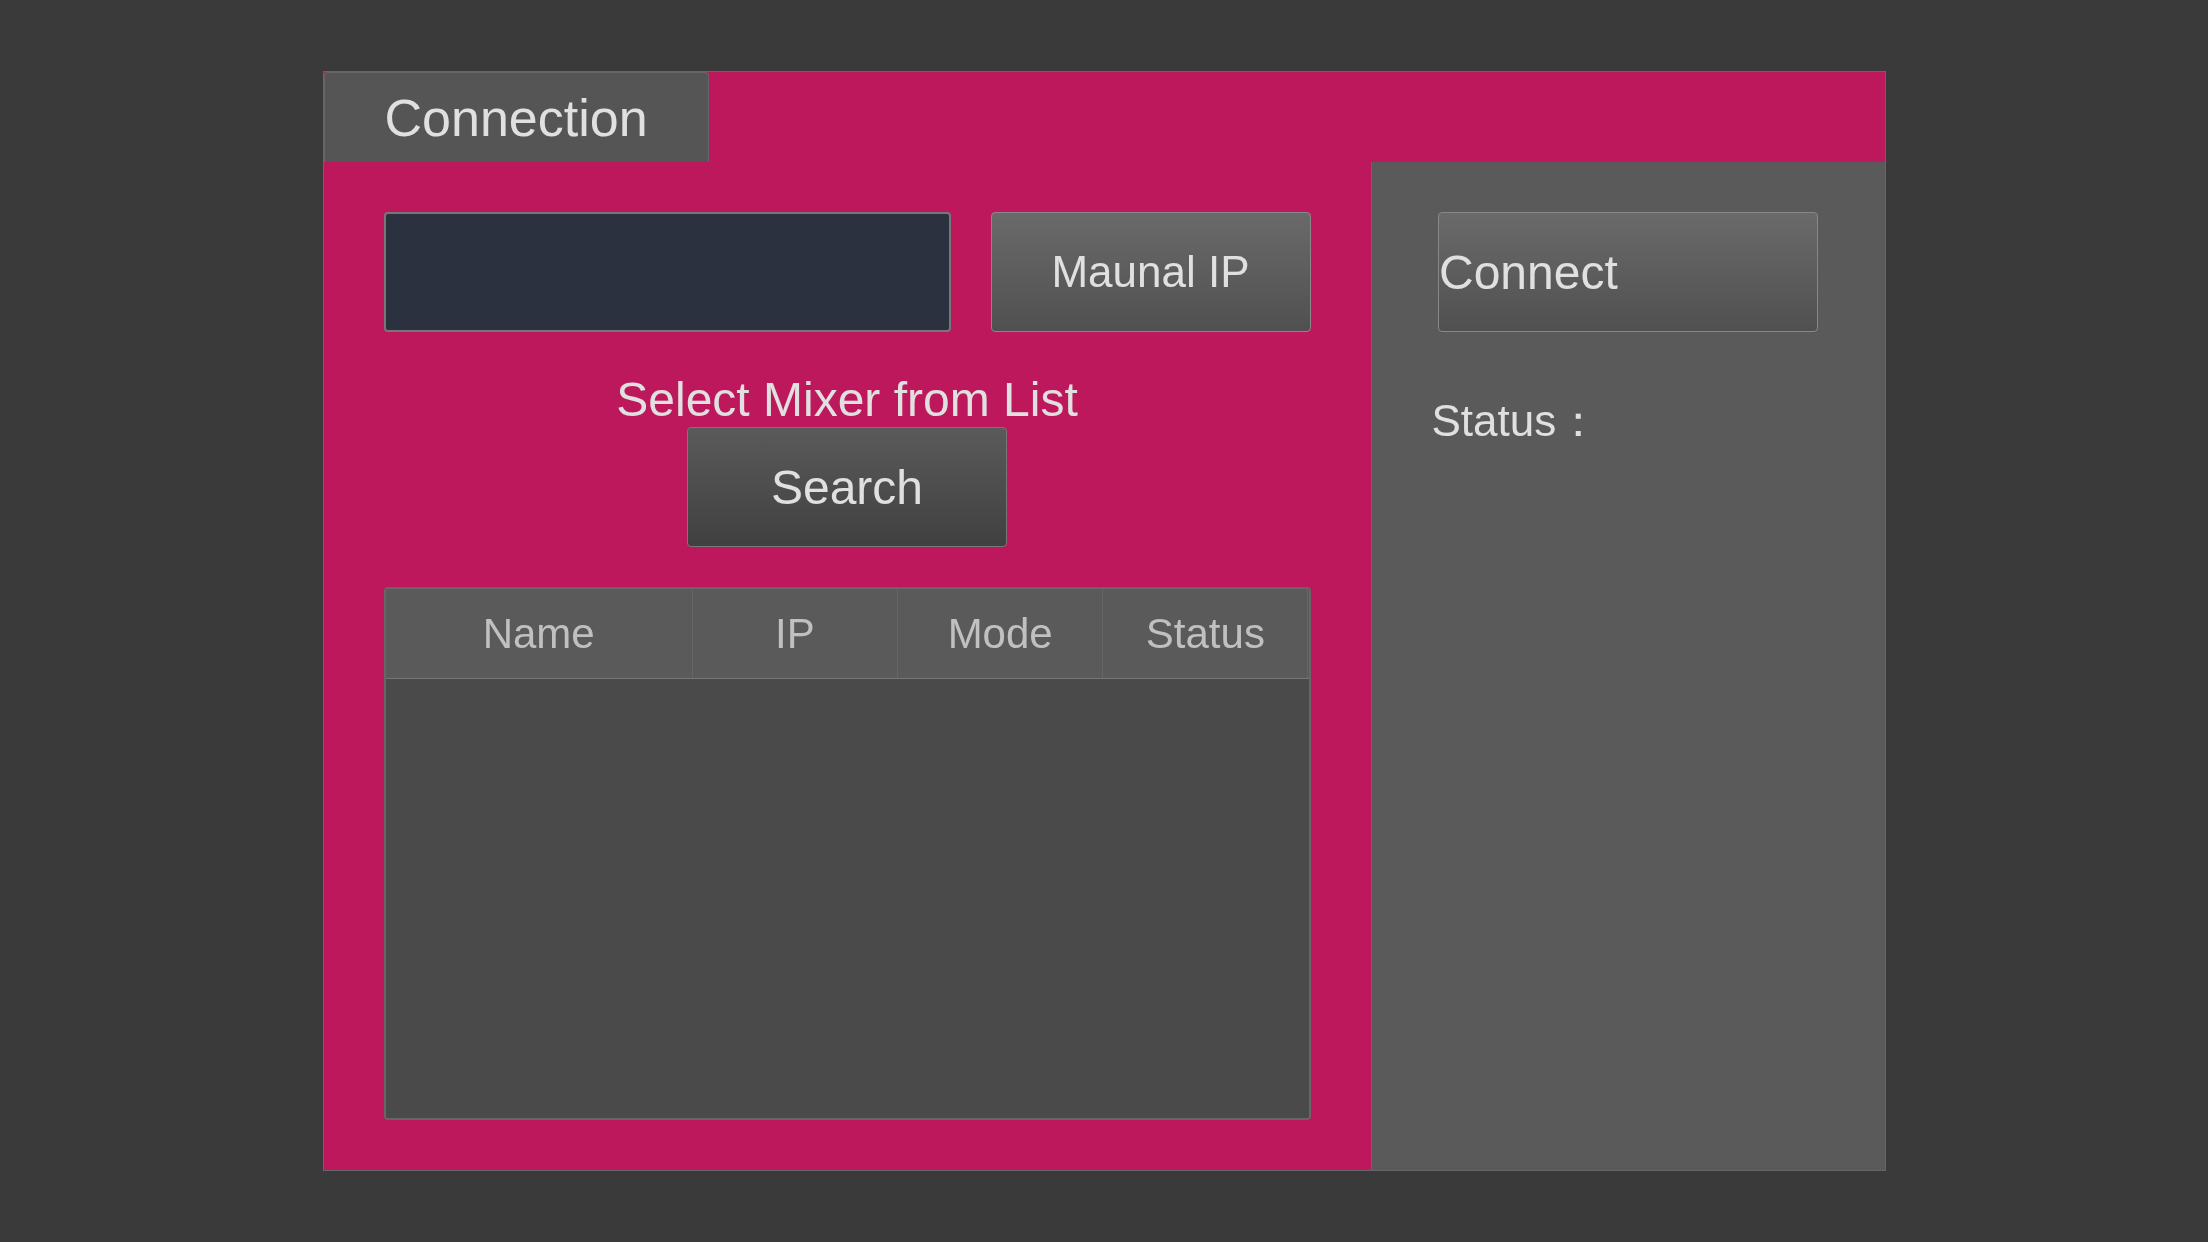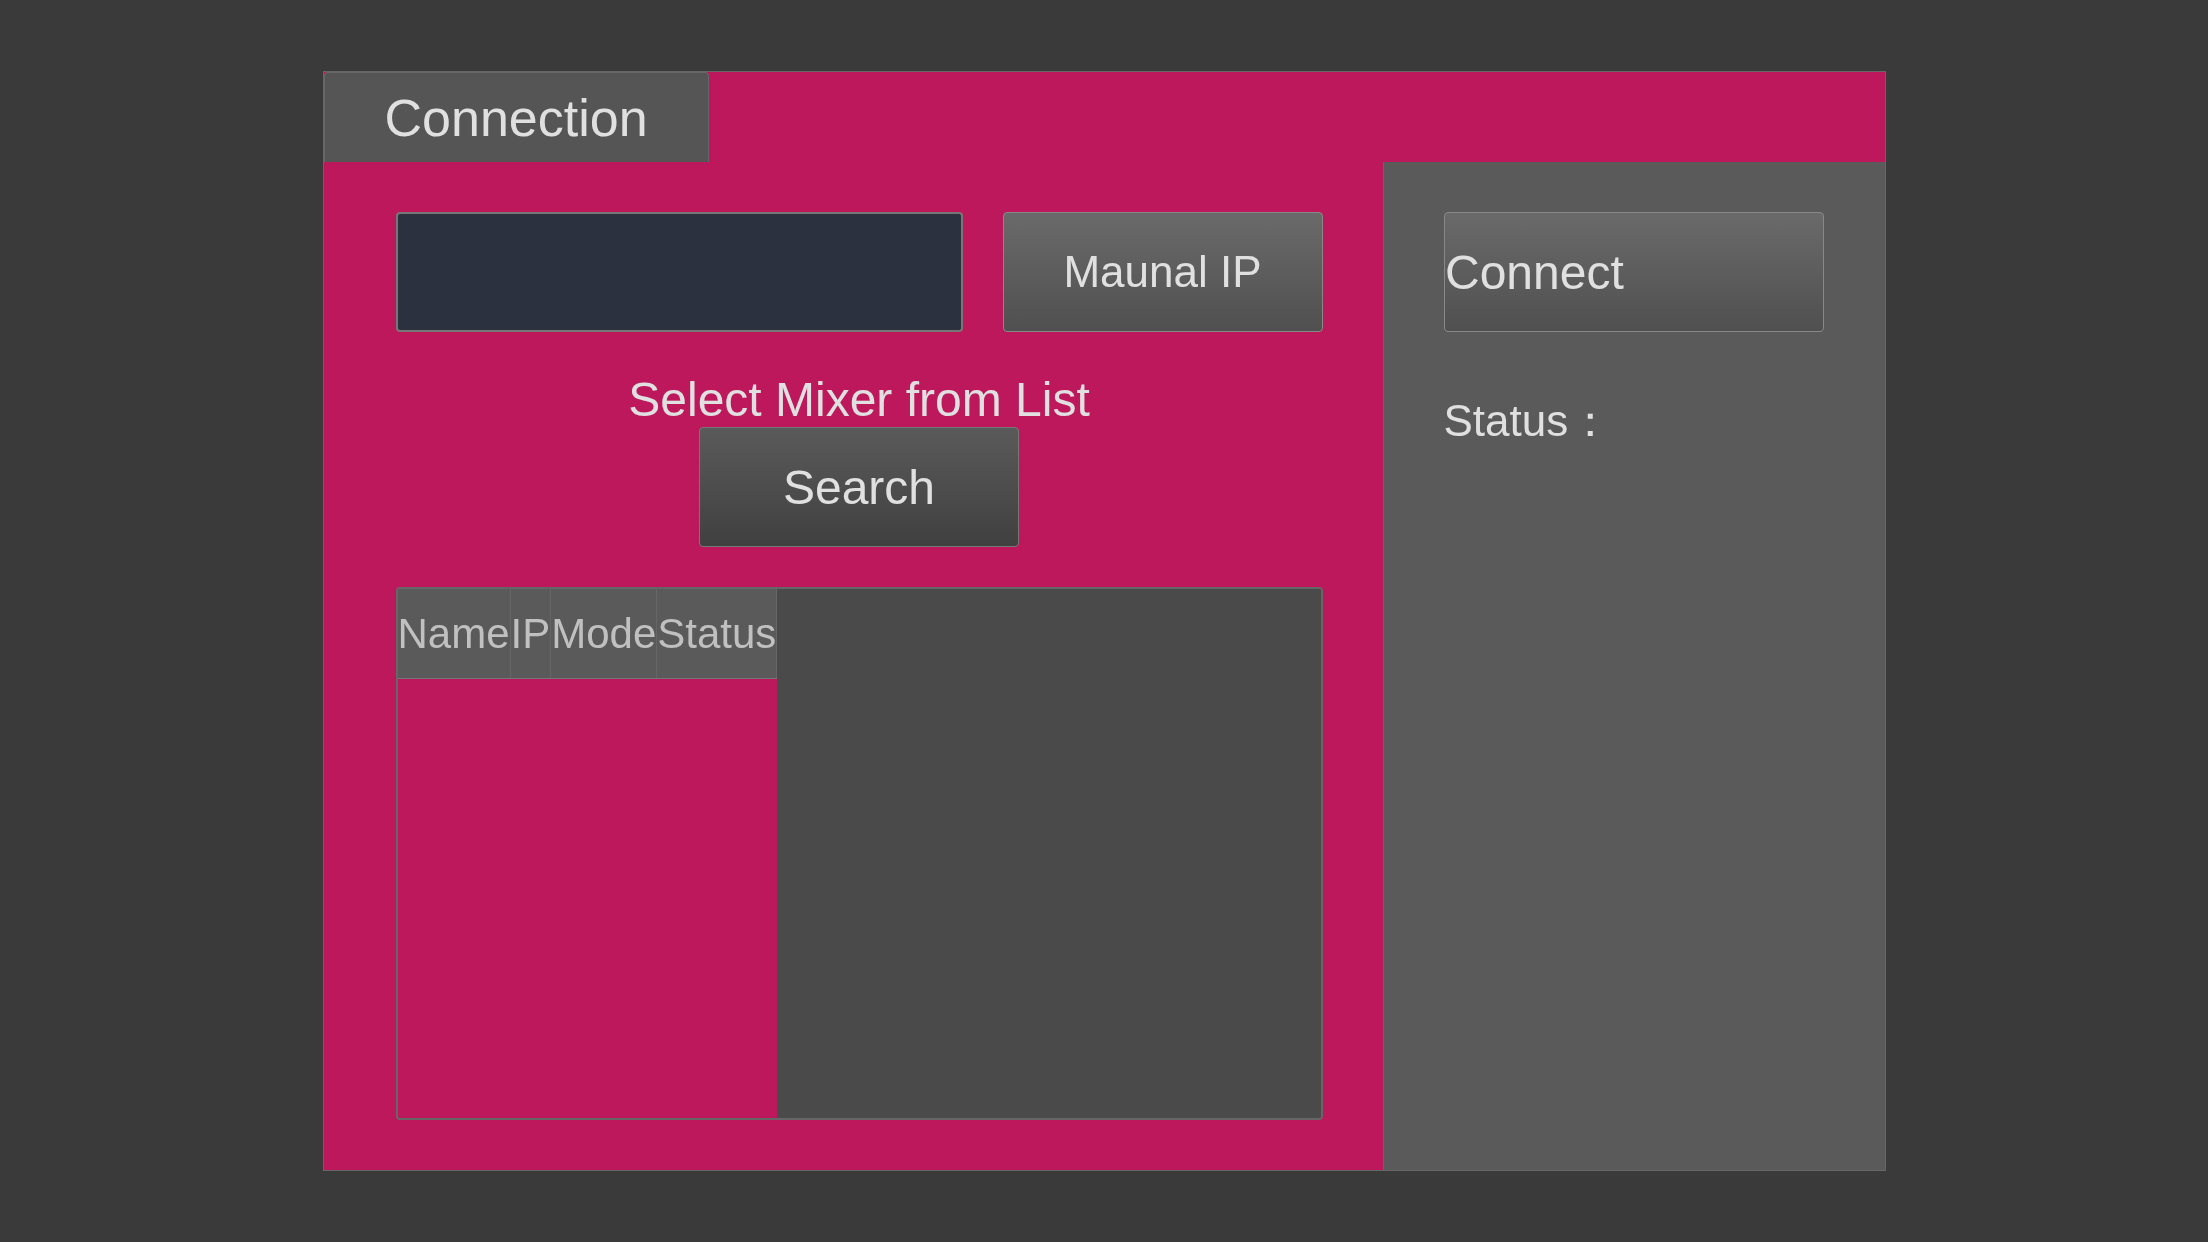--- a/index.html
+++ b/index.html
@@ -57,21 +57,20 @@
       height: 90px;
       display: flex;
       align-items: center;
     }
 
     .content-area {
       flex: 1;
       display: flex;
       flex-direction: row;
       padding: 0;
-      margin-left: 12px;
     }
 
     .left-section {
       flex: 1;
       padding: 50px 60px;
       display: flex;
       flex-direction: column;
       gap: 40px;
       border-right: 1px solid #666;
     }
@@ -134,20 +133,21 @@
       align-items: center;
       justify-content: center;
     }
 
     .table-container {
       flex: 1;
       border: 2px solid #666;
       border-radius: 4px;
       overflow: hidden;
       display: flex;
+      flex-direction: column;
     }
 
     .table-header {
       display: flex;
       flex-direction: row;
       background-color: #5a5a5a;
       border-bottom: 1px solid #777;
       height: 90px;
       align-items: center;
     }

